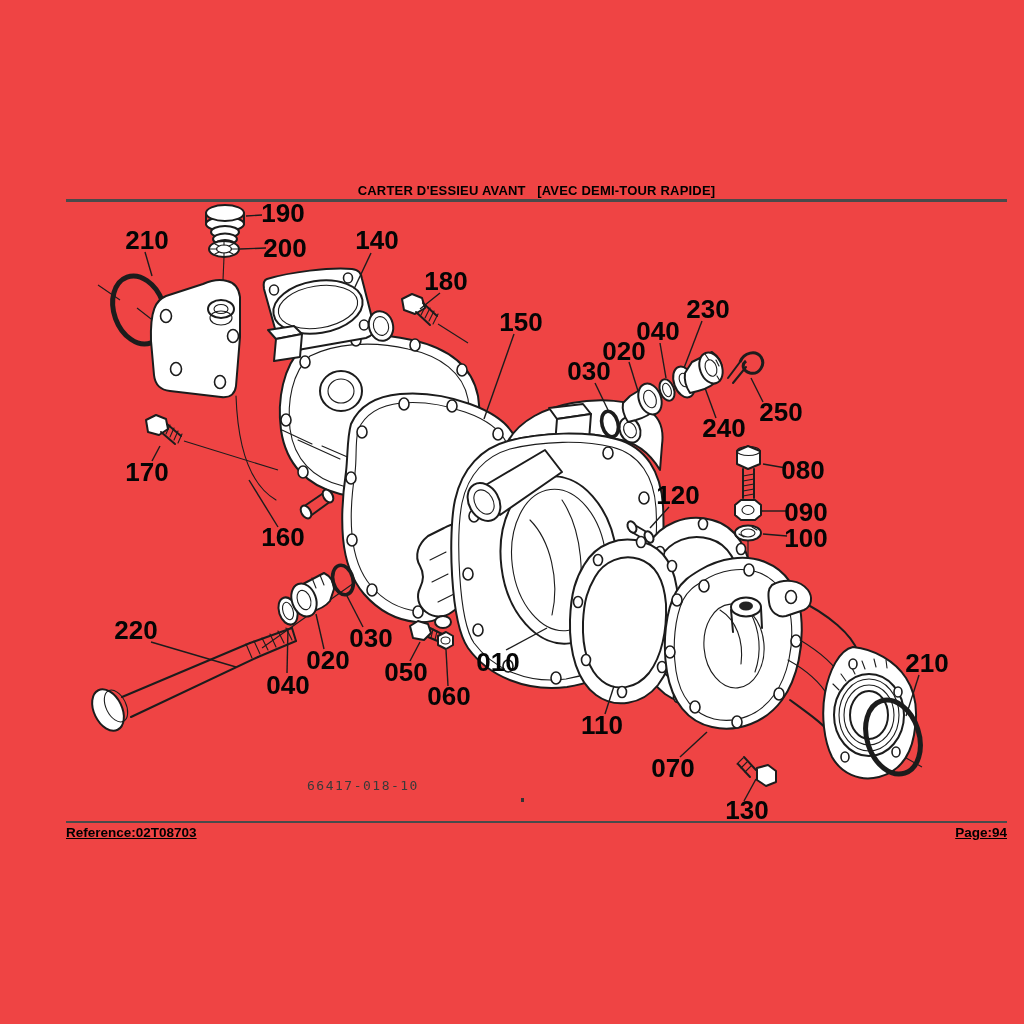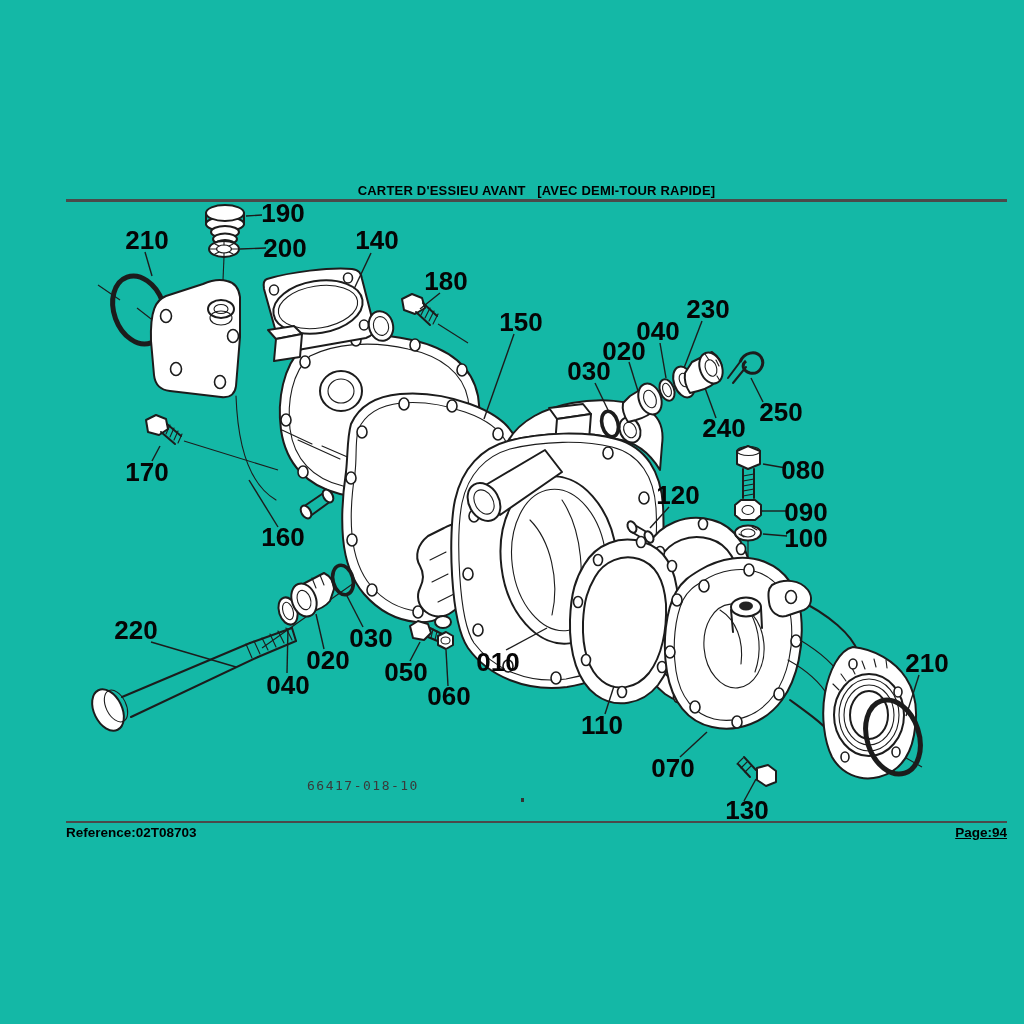--- a/index.html
+++ b/index.html
@@ -1,23 +1,23 @@
 <!DOCTYPE html>
 <html><head>
 <meta charset="utf-8">
 <style>
   html,body{margin:0;padding:0;background:#fff;}
   body{width:1024px;height:1024px;position:relative;font-family:"Liberation Sans",sans-serif;}
-  .page{position:absolute;inset:0;background:#14b8a6;overflow:hidden;}
+  .page{position:absolute;inset:0;background:#ef4444;overflow:hidden;}
   .title{position:absolute;top:183px;left:66px;width:941px;text-align:center;
          font:bold 13px "Liberation Sans",sans-serif;color:#000;white-space:pre;letter-spacing:.2px;}
   .rule{position:absolute;left:66px;width:941px;background:#4a4a4a;}
   .rule-top{top:199px;height:3px;}
   .rule-bottom{top:821px;height:2px;}
-  .ref{position:absolute;top:825px;left:66px;font:bold 13.5px "Liberation Sans",sans-serif;color:#000;}
+  .ref{position:absolute;top:825px;left:66px;font:bold 13.5px "Liberation Sans",sans-serif;color:#000;text-decoration:underline;}
   .pageno{position:absolute;top:825px;right:17px;font:bold 13.5px "Liberation Sans",sans-serif;color:#000;text-decoration:underline;}
   svg.diagram{position:absolute;left:0;top:0;}
   .ln{fill:none;stroke:#1c1c1c;stroke-width:2;stroke-linecap:round;stroke-linejoin:round;}
   .lnw{fill:#fff;stroke:#1c1c1c;stroke-width:2;stroke-linejoin:round;}
   .thin{stroke-width:1.1;}
   .oring{fill:none;stroke:#1c1c1c;stroke-width:5;}
   .hole{fill:#fff;stroke:#1c1c1c;stroke-width:1.6;}
   .leader{stroke:#1c1c1c;stroke-width:1.4;}
   .axis{stroke:#1c1c1c;stroke-width:1.1;fill:none;}
   .callout{font:bold 26px "Liberation Sans",sans-serif;fill:#050505;text-anchor:middle;}

